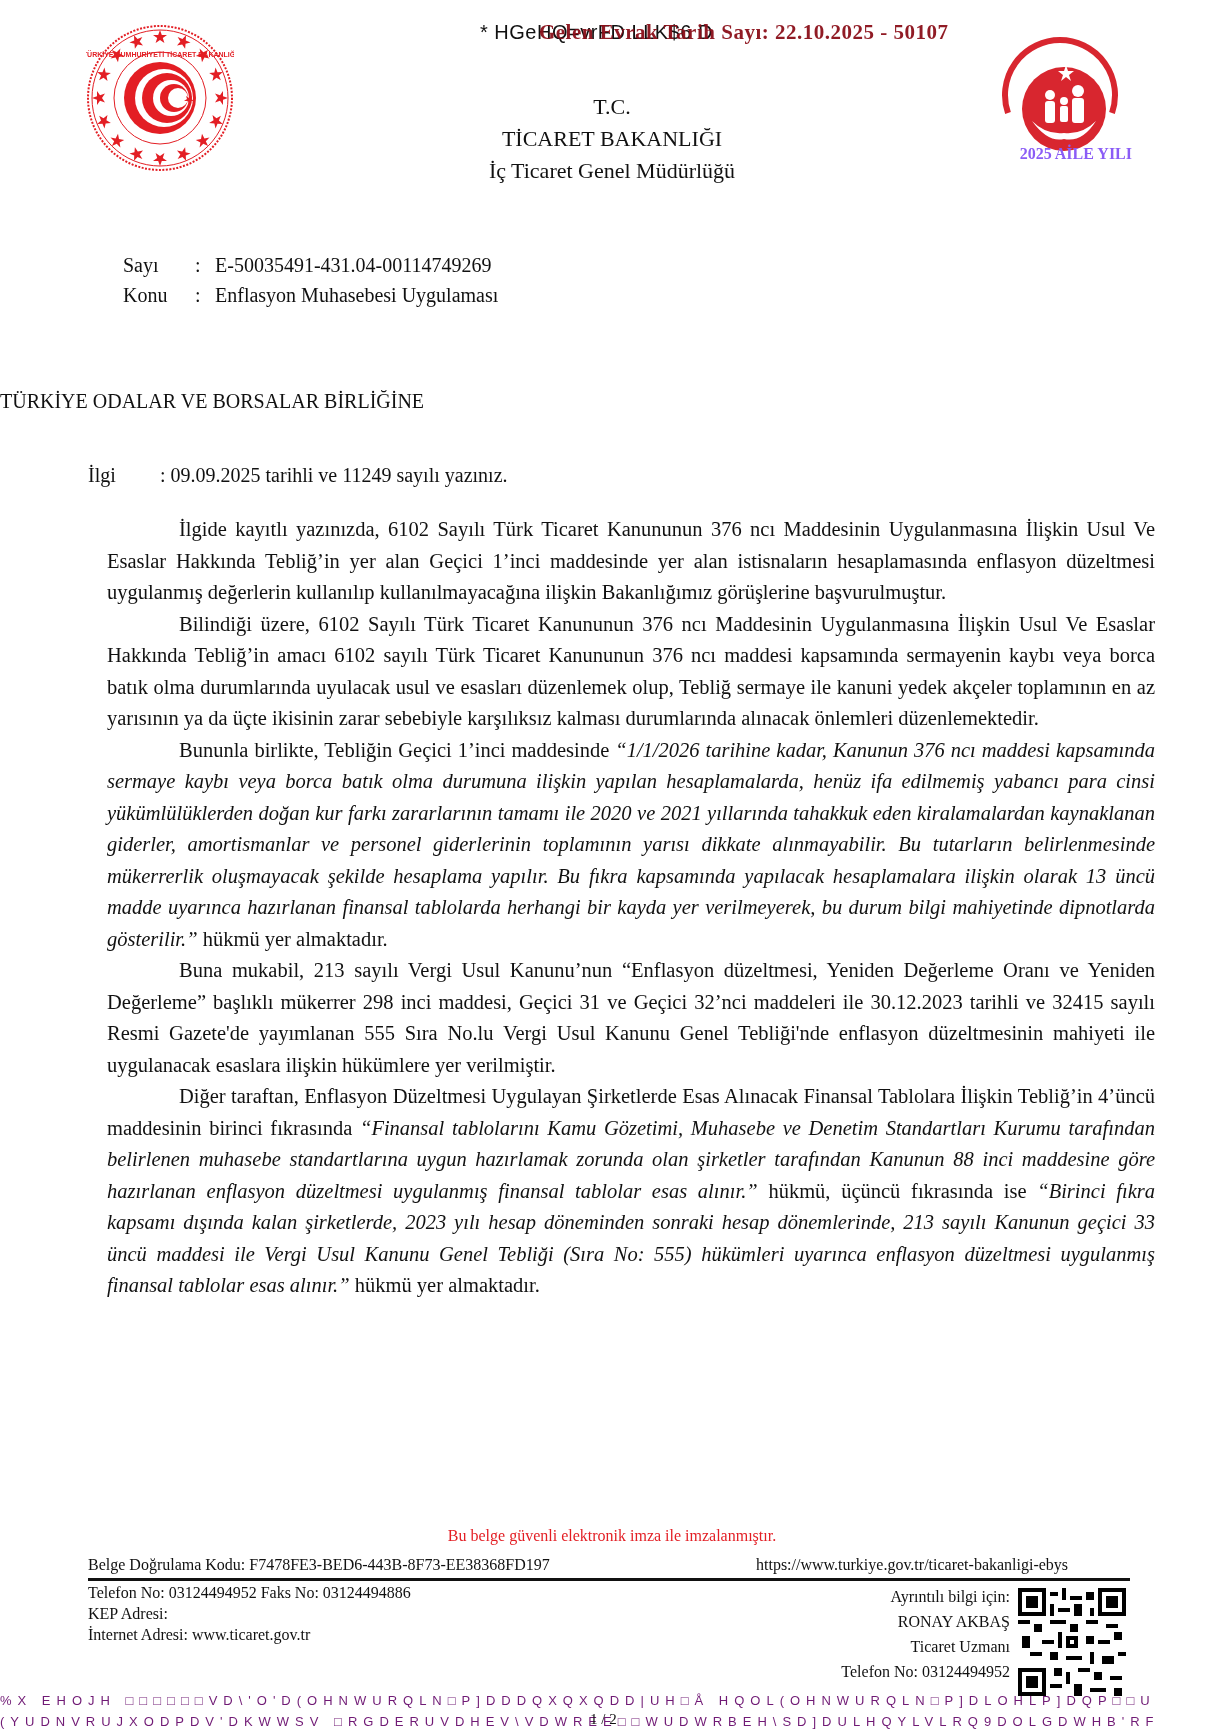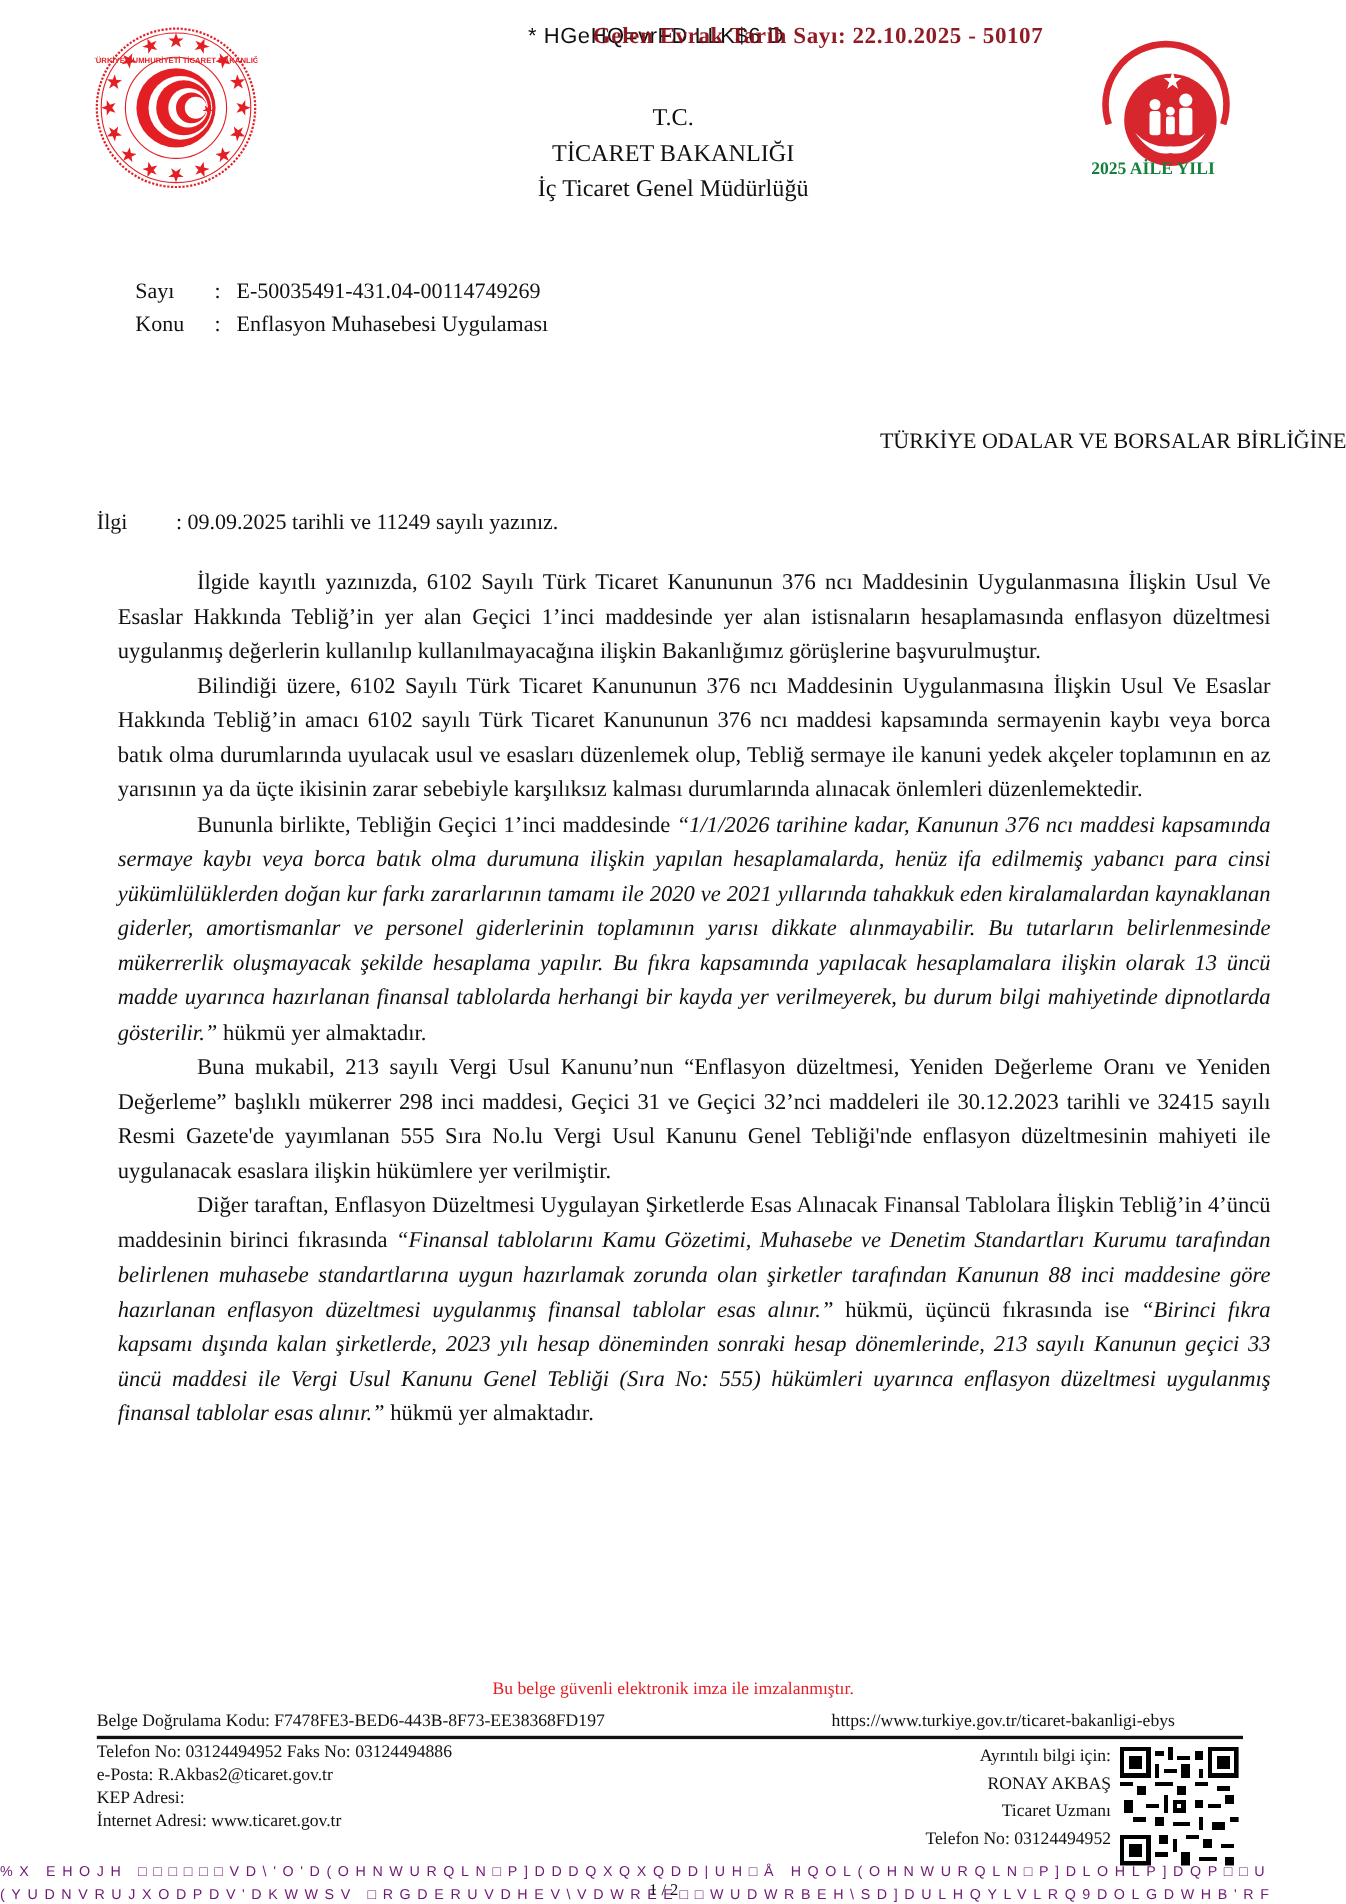--- a/index.html
+++ b/index.html
@@ -2,26 +2,26 @@
 <html><head>
 <meta charset="utf-8">
 <style>
   html,body{margin:0;padding:0;background:#fff;}
   body{width:1224px;height:1731px;position:relative;overflow:hidden;font-family:"Liberation Serif","DejaVu Serif",serif;color:#111;}
   .abs{position:absolute;}
   .stamp{left:480px;top:20px;font-family:"Liberation Sans",sans-serif;font-size:20px;color:#111;white-space:nowrap;letter-spacing:0.5px;}
   .stamp .red{color:#8b0f1a;font-family:"Liberation Serif",serif;font-weight:bold;font-size:21px;margin-left:-180px;opacity:.95;}
   .seal{left:86px;top:24px;width:148px;height:148px;}
   .aile{left:990px;top:28px;width:140px;height:150px;}
-  .aile-label{left:992px;top:145px;width:140px;text-align:left;color:#15803d;font-weight:bold;font-size:16px;}
+  .aile-label{left:992px;top:145px;width:140px;text-align:right;color:#8b5cf6;font-weight:bold;font-size:16px;}
   .hdr{left:0;width:1224px;text-align:center;font-size:22px;}
   .meta{left:88px;font-size:20px;margin-left:35px;}
   .meta .k{display:inline-block;width:72px;}
   .meta .c{display:inline-block;width:20px;}
-  .addressee{left:0;width:1224px;text-align:right;top:390px;font-size:20px;}
+  .addressee{left:0;width:1224px;text-align:left;top:390px;font-size:20px;}
   .ilgi{left:88px;top:464px;font-size:20px;}
   .ilgi .k{display:inline-block;width:72px;}
   .body{left:88px;top:514px;width:1048px;font-size:20.5px;line-height:31.5px;text-align:justify;margin-left:19px;}
   .body p{margin:0;text-indent:72px;text-align:justify;}
   .body i{font-style:italic;}
   .signed{left:0;width:1224px;top:1527px;text-align:center;color:#e31e24;font-size:16px;}
   .verify{left:88px;top:1556px;font-size:16px;}
   .ebys{left:756px;top:1556px;font-size:16px;}
   .rule{left:88px;top:1578px;width:1042px;height:3px;background:#111;}
   .addr{left:88px;top:1582px;font-size:16px;line-height:21px;}
@@ -113,21 +113,20 @@
   <p><span>Diğer taraftan, Enflasyon Düzeltmesi Uygulayan Şirketlerde Esas Alınacak Finansal Tablolara İlişkin Tebliğ’in 4’üncü maddesinin birinci fıkrasında </span><i>“Finansal tablolarını Kamu Gözetimi, Muhasebe ve Denetim Standartları Kurumu tarafından belirlenen muhasebe standartlarına uygun hazırlamak zorunda olan şirketler tarafından Kanunun 88 inci maddesine göre hazırlanan enflasyon düzeltmesi uygulanmış finansal tablolar esas alınır.”</i><span> hükmü, üçüncü fıkrasında ise </span><i>“Birinci fıkra kapsamı dışında kalan şirketlerde, 2023 yılı hesap döneminden sonraki hesap dönemlerinde, 213 sayılı Kanunun geçici 33 üncü maddesi ile Vergi Usul Kanunu Genel Tebliği (Sıra No: 555) hükümleri uyarınca enflasyon düzeltmesi uygulanmış finansal tablolar esas alınır.”</i><span> hükmü yer almaktadır.</span></p>
 </div>
 
 <div class="abs signed">Bu belge güvenli elektronik imza ile imzalanmıştır.</div>
 <div class="abs verify">Belge Doğrulama Kodu: F7478FE3-BED6-443B-8F73-EE38368FD197</div>
 <div class="abs ebys">https://www.turkiye.gov.tr/ticaret-bakanligi-ebys</div>
 <div class="abs rule"></div>
 
 <div class="abs addr">
   <div>Telefon No: 03124494952 Faks No: 03124494886</div>
-  <div>e-Posta: R.Akbas2@ticaret.gov.tr</div>
   <div>KEP Adresi:</div>
   <div>İnternet Adresi: www.ticaret.gov.tr</div>
 </div>
 
 <div class="abs contact">
   <div>Ayrıntılı bilgi için:</div>
   <div>RONAY AKBAŞ</div>
   <div>Ticaret Uzmanı</div>
   <div>Telefon No: 03124494952</div>
 </div>

